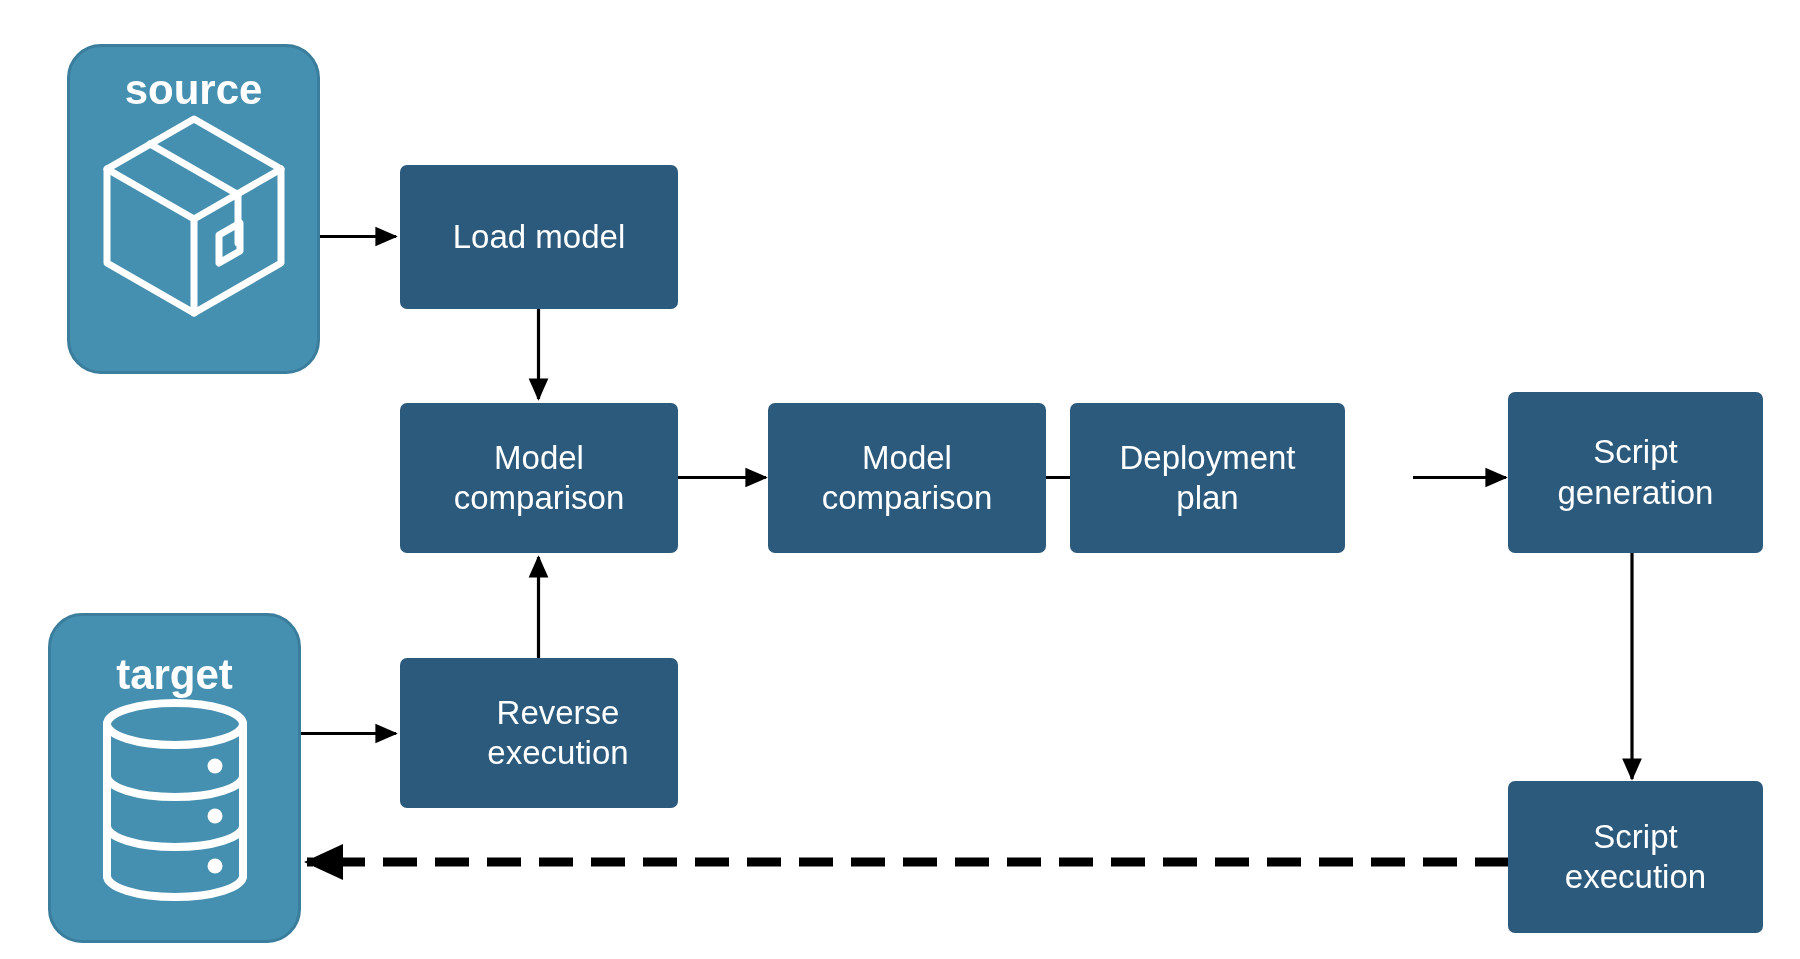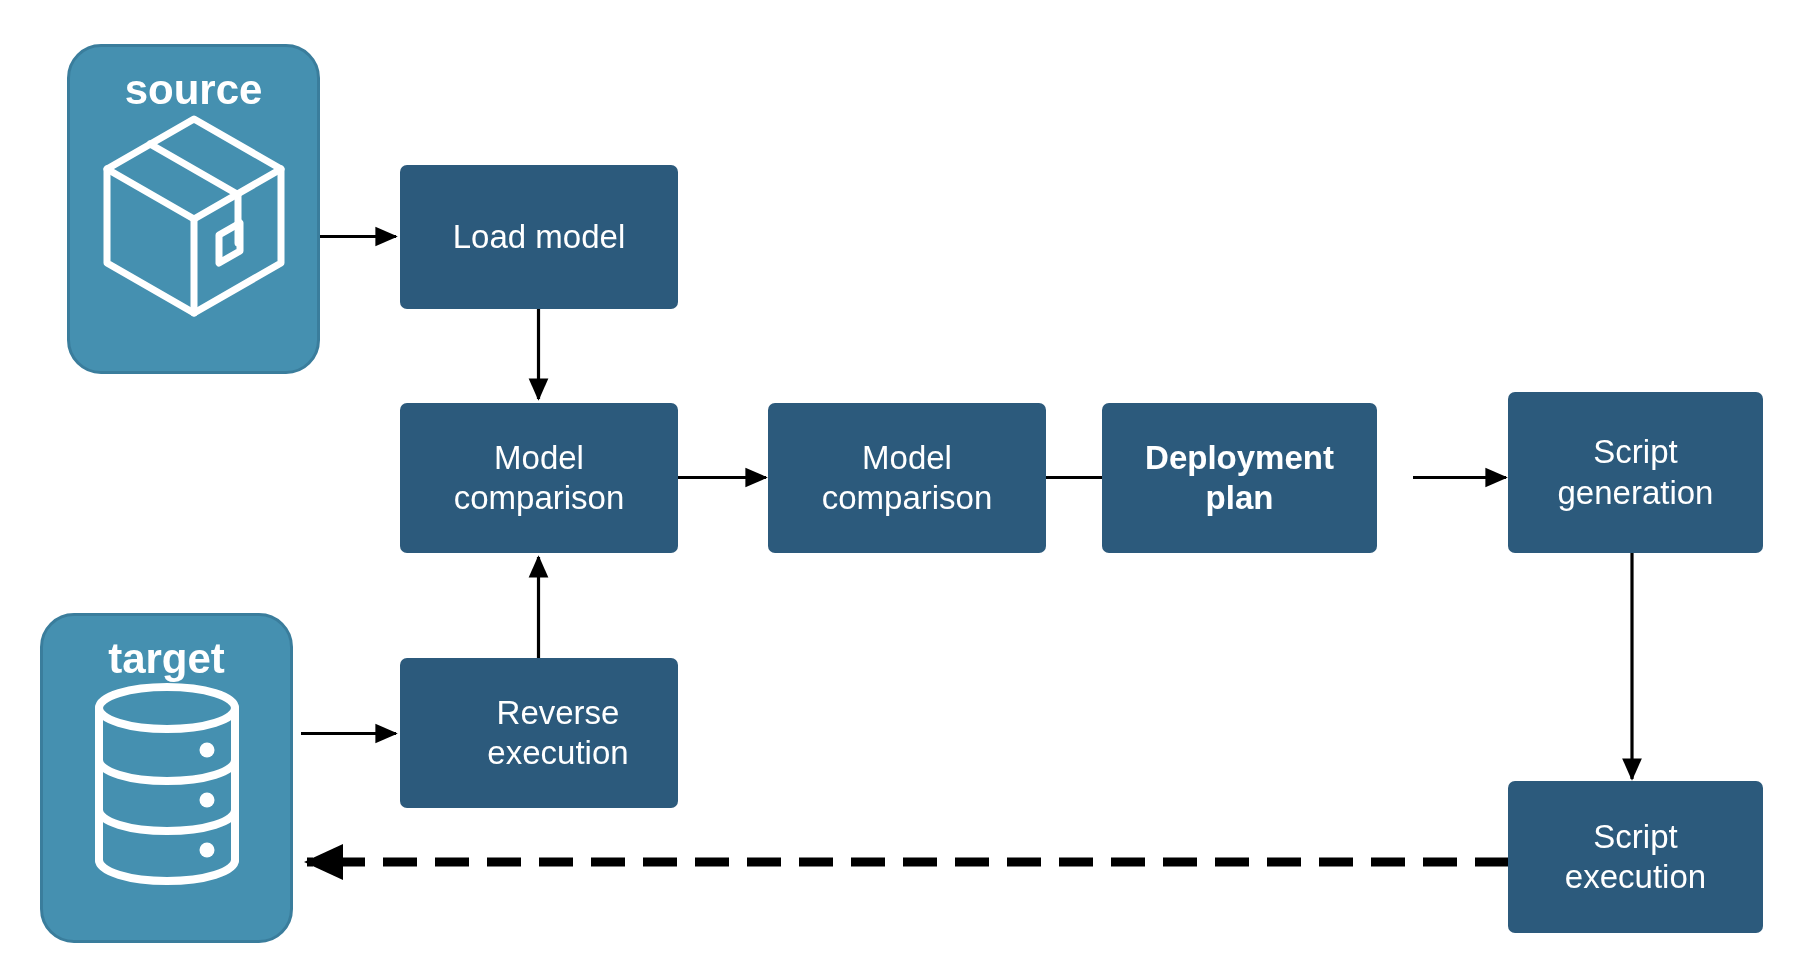--- a/index.html
+++ b/index.html
@@ -111,21 +111,21 @@
         <path d="M 95 108 L 95 202"></path>
 
         <path d="M 51 33 L 138 83"></path>
         <path d="M 139 132 L 139 83"></path>
       </g>
 
       <path d="M 120 124 L 141 112 L 141 140 L 120 152 Z" fill="none" stroke="#ffffff" stroke-width="7" stroke-linejoin="round"></path>
     </svg>
   </div>
 
-  <div class="endpoint" style="left:40px; top:613px; width:253px; height:330px; padding-top:22px;">
+  <div class="endpoint" style="left:48px; top:613px; width:253px; height:330px; padding-top:38px;">
     <div class="endpoint-label">target</div>
     <svg class="endpoint-icon" width="160" height="215" viewBox="0 0 160 215" xmlns="http://www.w3.org/2000/svg">
       <g fill="none" stroke="#ffffff" stroke-width="8" stroke-linejoin="round" stroke-linecap="round">
 
         <ellipse cx="80" cy="28" rx="68" ry="21"></ellipse>
 
         <path d="M 12 28 L 12 180"></path>
         <path d="M 148 28 L 148 180"></path>
 
         <path d="M 12 180 A 68 21 0 0 0 148 180"></path>
@@ -146,21 +146,21 @@
   <div class="procbox" style="left:400px; top:403px; width:278px; height:150px; flex-direction:column;">
     <span>Model</span>
     <span>comparison</span>
   </div>
 
   <div class="procbox" style="left:768px; top:403px; width:278px; height:150px; flex-direction:column;">
     <span>Model</span>
     <span>comparison</span>
   </div>
 
-  <div class="procbox" style="left:1102px; top:403px; width:275px; height:150px; flex-direction:column;font-weight:bold;">
+  <div class="procbox" style="left:1070px; top:403px; width:275px; height:150px; flex-direction:column;">
     <span>Deployment</span>
     <span>plan</span>
   </div>
 
   <div class="procbox" style="left:1508px; top:392px; width:255px; height:161px; flex-direction:column;">
     <span>Script</span>
     <span>generation</span>
   </div>
 
   <div class="procbox" style="left:400px; top:658px; width:278px; height:150px; flex-direction:column;padding-left:48px;">

